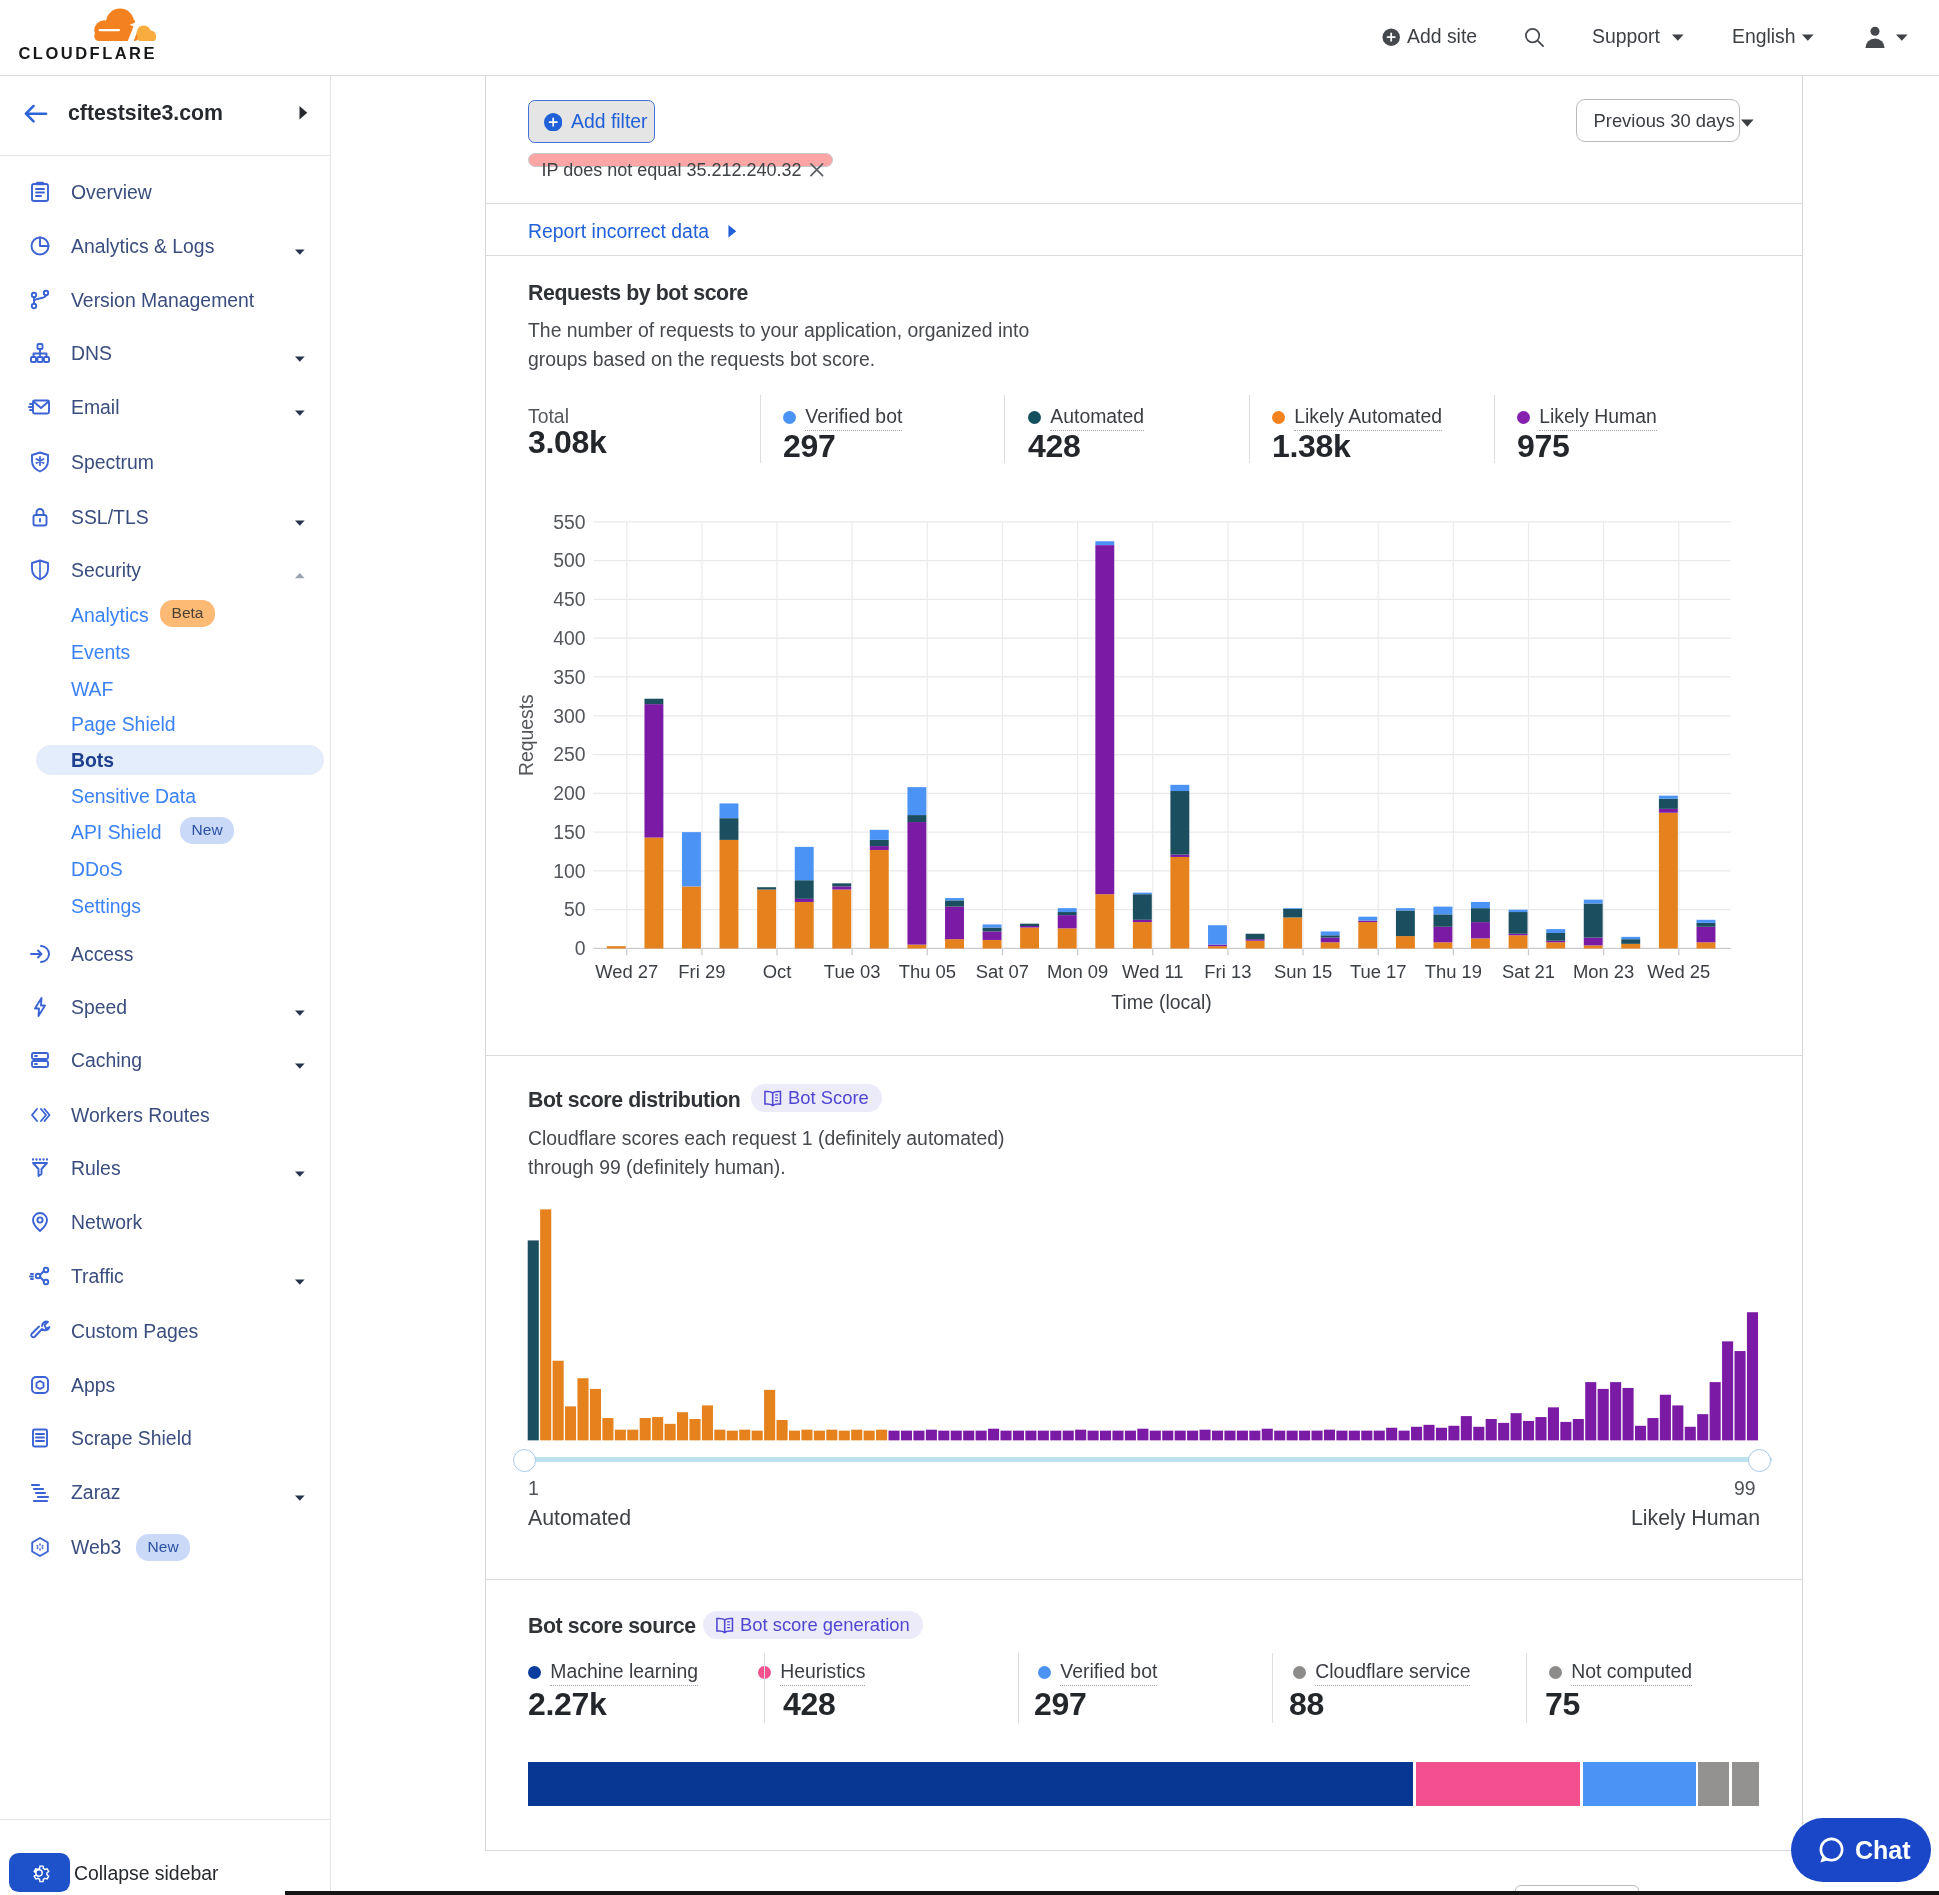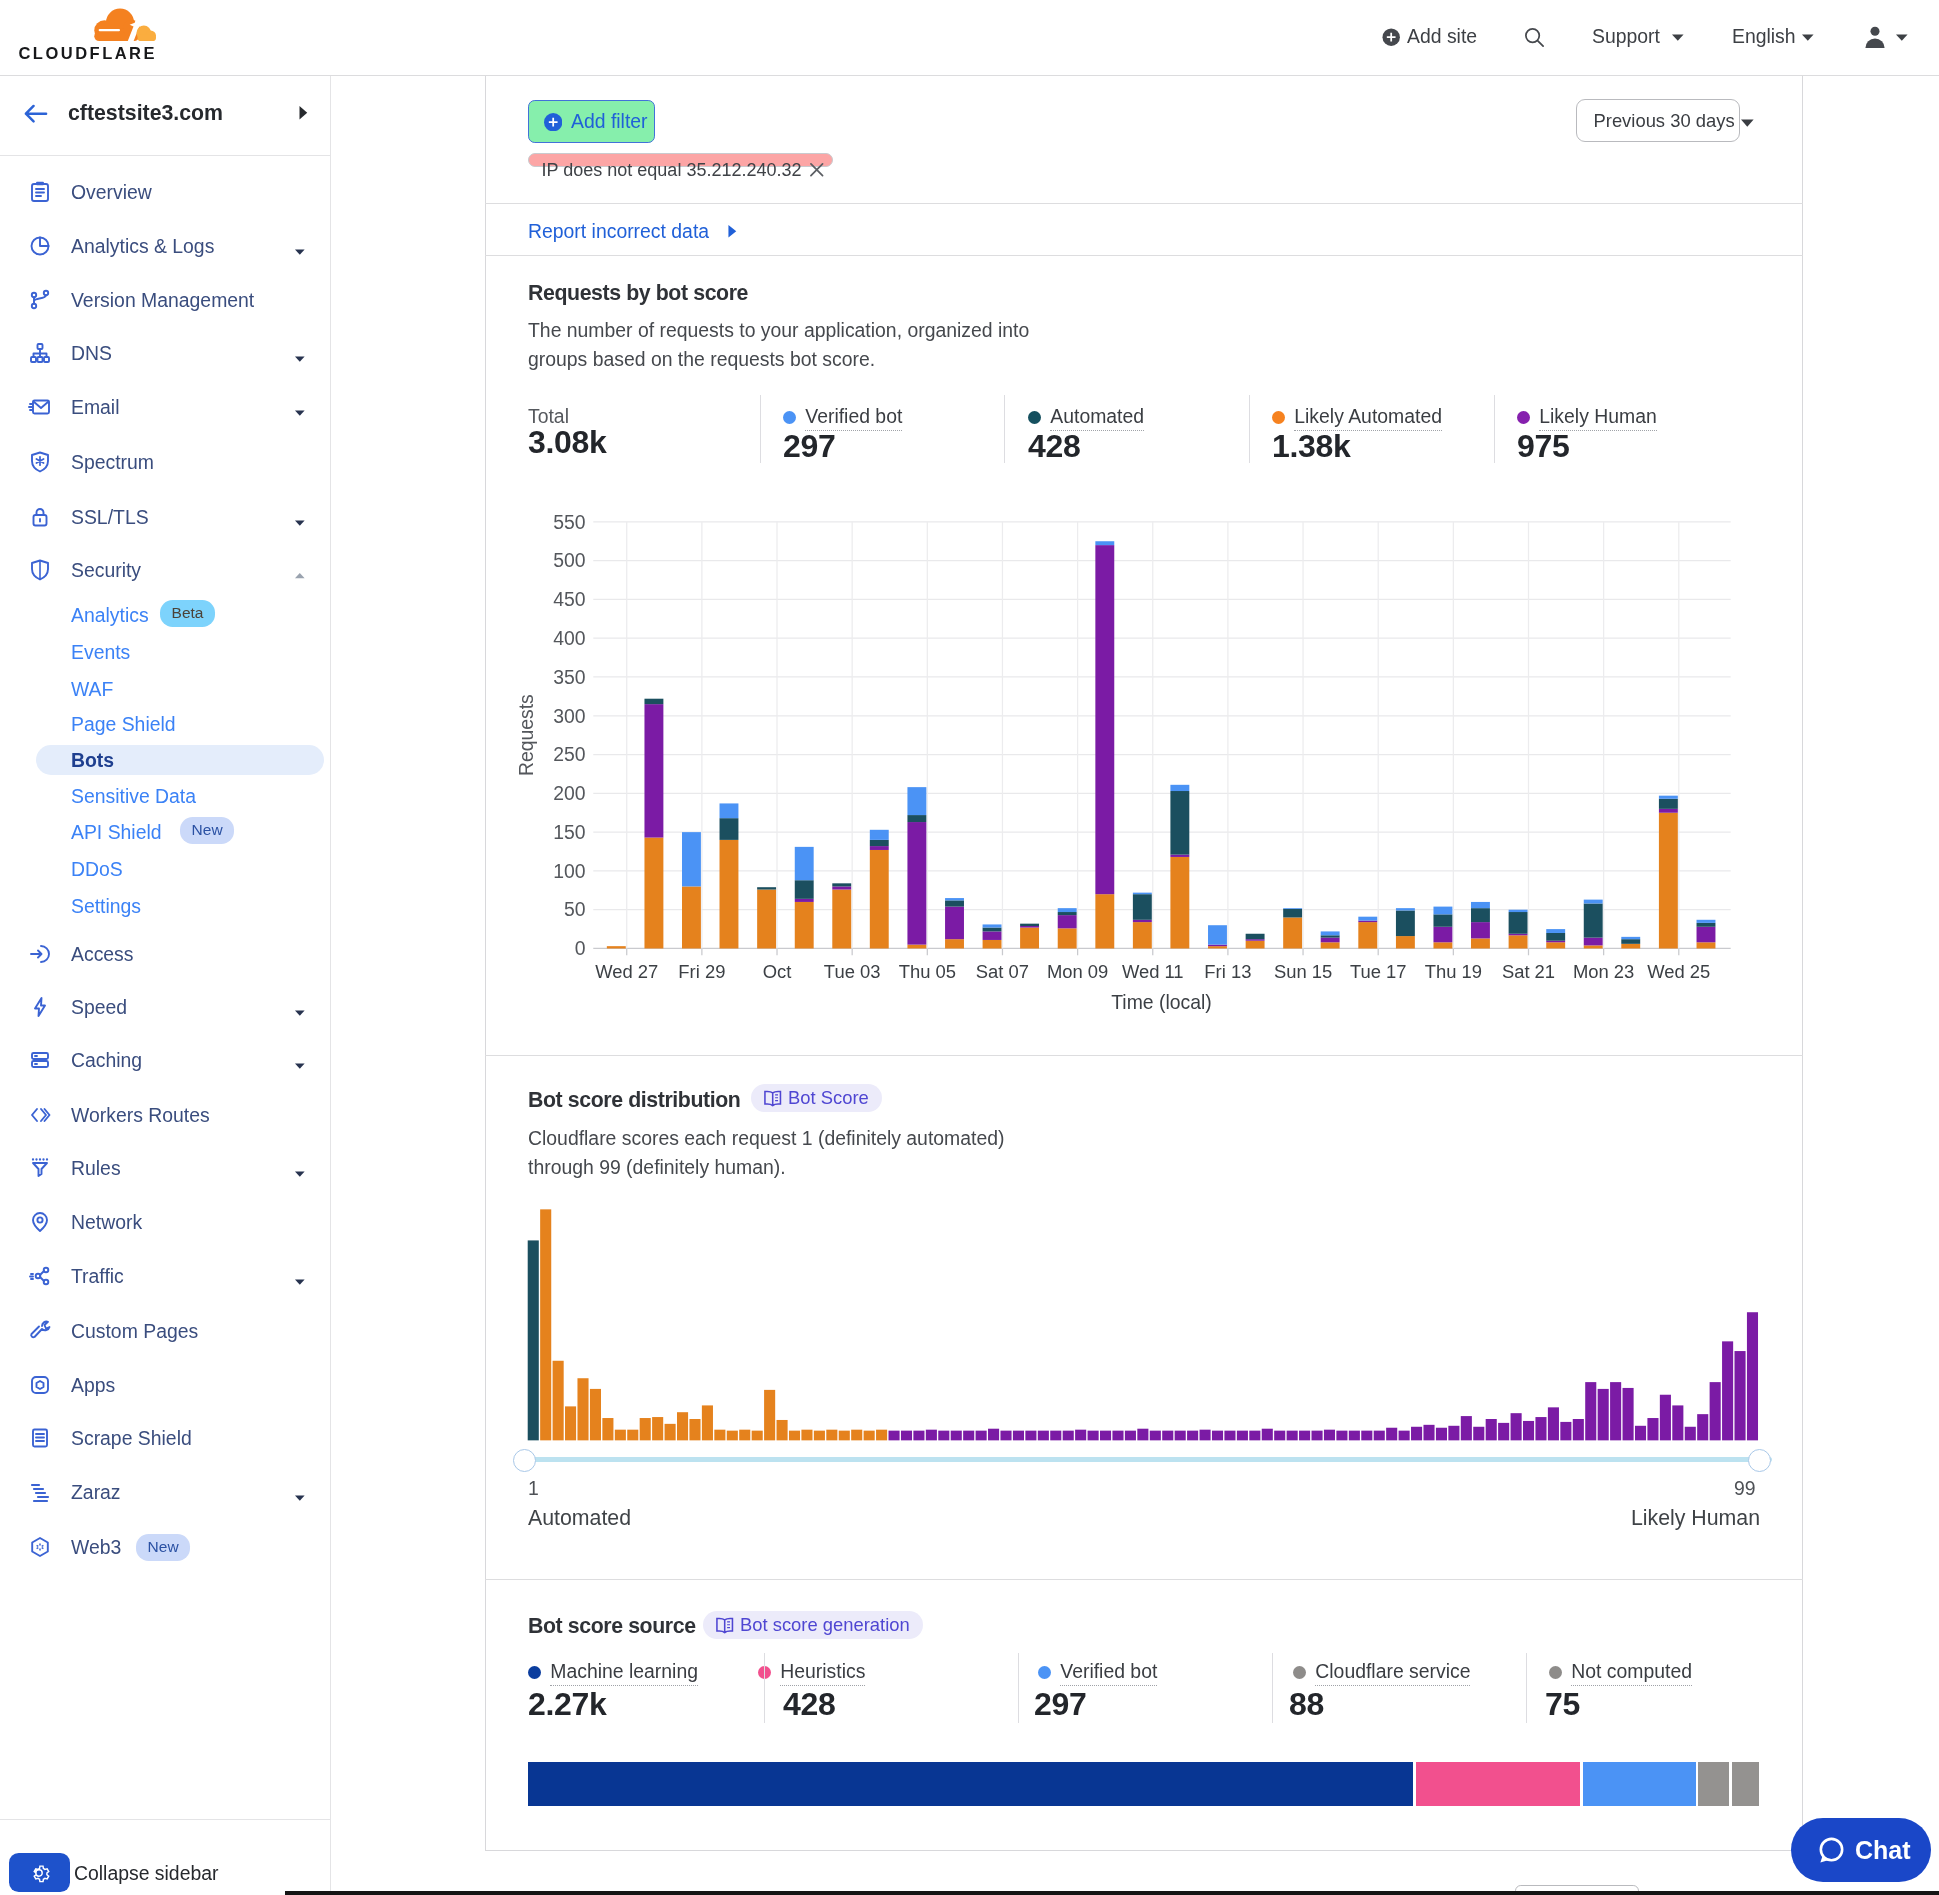--- a/index.html
+++ b/index.html
@@ -10,21 +10,21 @@
 #side { position:absolute; left:0; top:76px; width:331px; height:1744px; border-right:1px solid #E4E4E6; background:#fff;text-align:center; }
 #siterow { position:absolute; left:0; top:0; width:331px; height:80px; border-bottom:1px solid #E4E4E6; }
 .nav { position:absolute; left:0; width:331px; height:52px; }
 .nico { position:absolute; left:28px; top:13.6px; }
 .nlb { position:absolute; left:71px; top:14.6px; font-size:19.4px; color:#3A4D7E; }
 .ncar { position:absolute; right:25px; top:22px; }
 .sub { position:absolute; left:0; width:331px; height:37px; }
 .slb { position:absolute; left:71px; top:7.8px; font-size:19.4px; color:#3b82f6; }
 .pill { position:absolute; left:36px; width:288px; height:30px; background:#E4EDFB; border-radius:15.5px; }
 .badge { position:absolute; left:180px; top:3.9px; font-size:15.5px; padding:3.9px 11.6px 4.9px; border-radius:12.6px; }
-.bbeta { background:#7dd3fc; color:#4B4238; left:160px; }
+.bbeta { background:#fdba74; color:#4B4238; left:160px; }
 .bnew  { background:#CBD9F9; color:#2B51A3; }
 
 #card { position:absolute; left:485px; top:76px; width:1318px; height:1775px; border-left:1px solid #D8D8DB; border-right:1px solid #D8D8DB; border-bottom:1px solid #D8D8DB; }
 .hr { position:absolute; left:485px; width:1318px; height:0; border-top:1px solid #DDDDDF; }
 .vline { position:absolute; width:0; border-left:1px solid #DDDDE1; }
 h2 { font-size:21.3px; color:#2F3237; font-weight:700; letter-spacing:-0.4px; font-family:"Liberation Sans",sans-serif; }
 .desc { font-size:19.4px; color:#45484D; line-height:29px; }
 .slabel { position:absolute; height:25px; font-size:19.4px; color:#3A3D42; }
 .slabel .dot { display:inline-block; width:12.6px; height:12.6px; border-radius:6.8px; margin-right:9.7px; position:relative; top:1px; }
 .lbl-u { border-bottom:1.9px dotted #A0A3A8; padding-bottom:2.9px; }
@@ -303,21 +303,21 @@
   <div class="abs" style="left:8.7px;top:33px;width:61px;height:39px;background:#1E52CB;border-radius:9.7px">
     <svg style="position:absolute;left:19.4px;top:8.7px" width="22" height="22" viewBox="0 0 24 24">
         <path d="M12 8.5a3.5 3.5 0 100 7 3.5 3.5 0 000-7zm8.6 3.5l2-1.6-1.7-3-2.5.7a7 7 0 00-1.6-1l-.4-2.6h-3.4l-.4 2.6a7 7 0 00-1.6 1l-2.5-.7-1.7 3 2 1.6a7 7 0 000 1.9l-2 1.6 1.7 3 2.5-.7a7 7 0 001.6 1l.4 2.6h3.4l.4-2.6a7 7 0 001.6-1l2.5.7 1.7-3-2-1.6a7 7 0 000-1.9z" fill="none" stroke="#fff" stroke-width="1.6"></path>
       </svg>
   </div>
   <div class="abs" style="left:74px;top:42px;font-size:19.4px;color:#26292D">Collapse sidebar</div>
 </div>
 
 <div id="card"></div>
 
-<div class="abs" style="left:528px;top:100px;width:127px;height:43px;border:1.6px solid #4272D9;border-radius:6.8px;background:#86efac">
+<div class="abs" style="left:528px;top:100px;width:127px;height:43px;border:1.6px solid #4272D9;border-radius:6.8px;background:#e5e5e5">
   <svg class="abs" style="left:14.6px;top:11.6px" width="18.4" height="18.4" viewBox="0 0 19 19">
       <circle cx="9.5" cy="9.5" r="9.5" fill="#2060D8"></circle>
       <path d="M9.5 5v9M5 9.5h9" stroke="#fff" stroke-width="1.8"></path>
     </svg>
   <div class="abs" style="left:42px;top:8.7px;font-size:19.4px;color:#2060D8;white-space:nowrap">Add filter</div>
 </div>
 <div class="abs" style="left:528px;top:153px;width:305px;height:14px;border:1px solid #C9CACE;border-radius:8px;background:#fca5a5">
   <div class="abs" style="left:12.6px;top:5.8px;font-size:18px;color:#3F4247;white-space:nowrap">IP does not equal 35.212.240.32</div>
   <svg class="abs" style="left:280px;top:7.8px" width="15.5" height="15.5" viewBox="0 0 16 16">
       <path d="M2 2l12 12M14 2L2 14" stroke="#5B5E63" stroke-width="1.8" stroke-linecap="round"></path>

